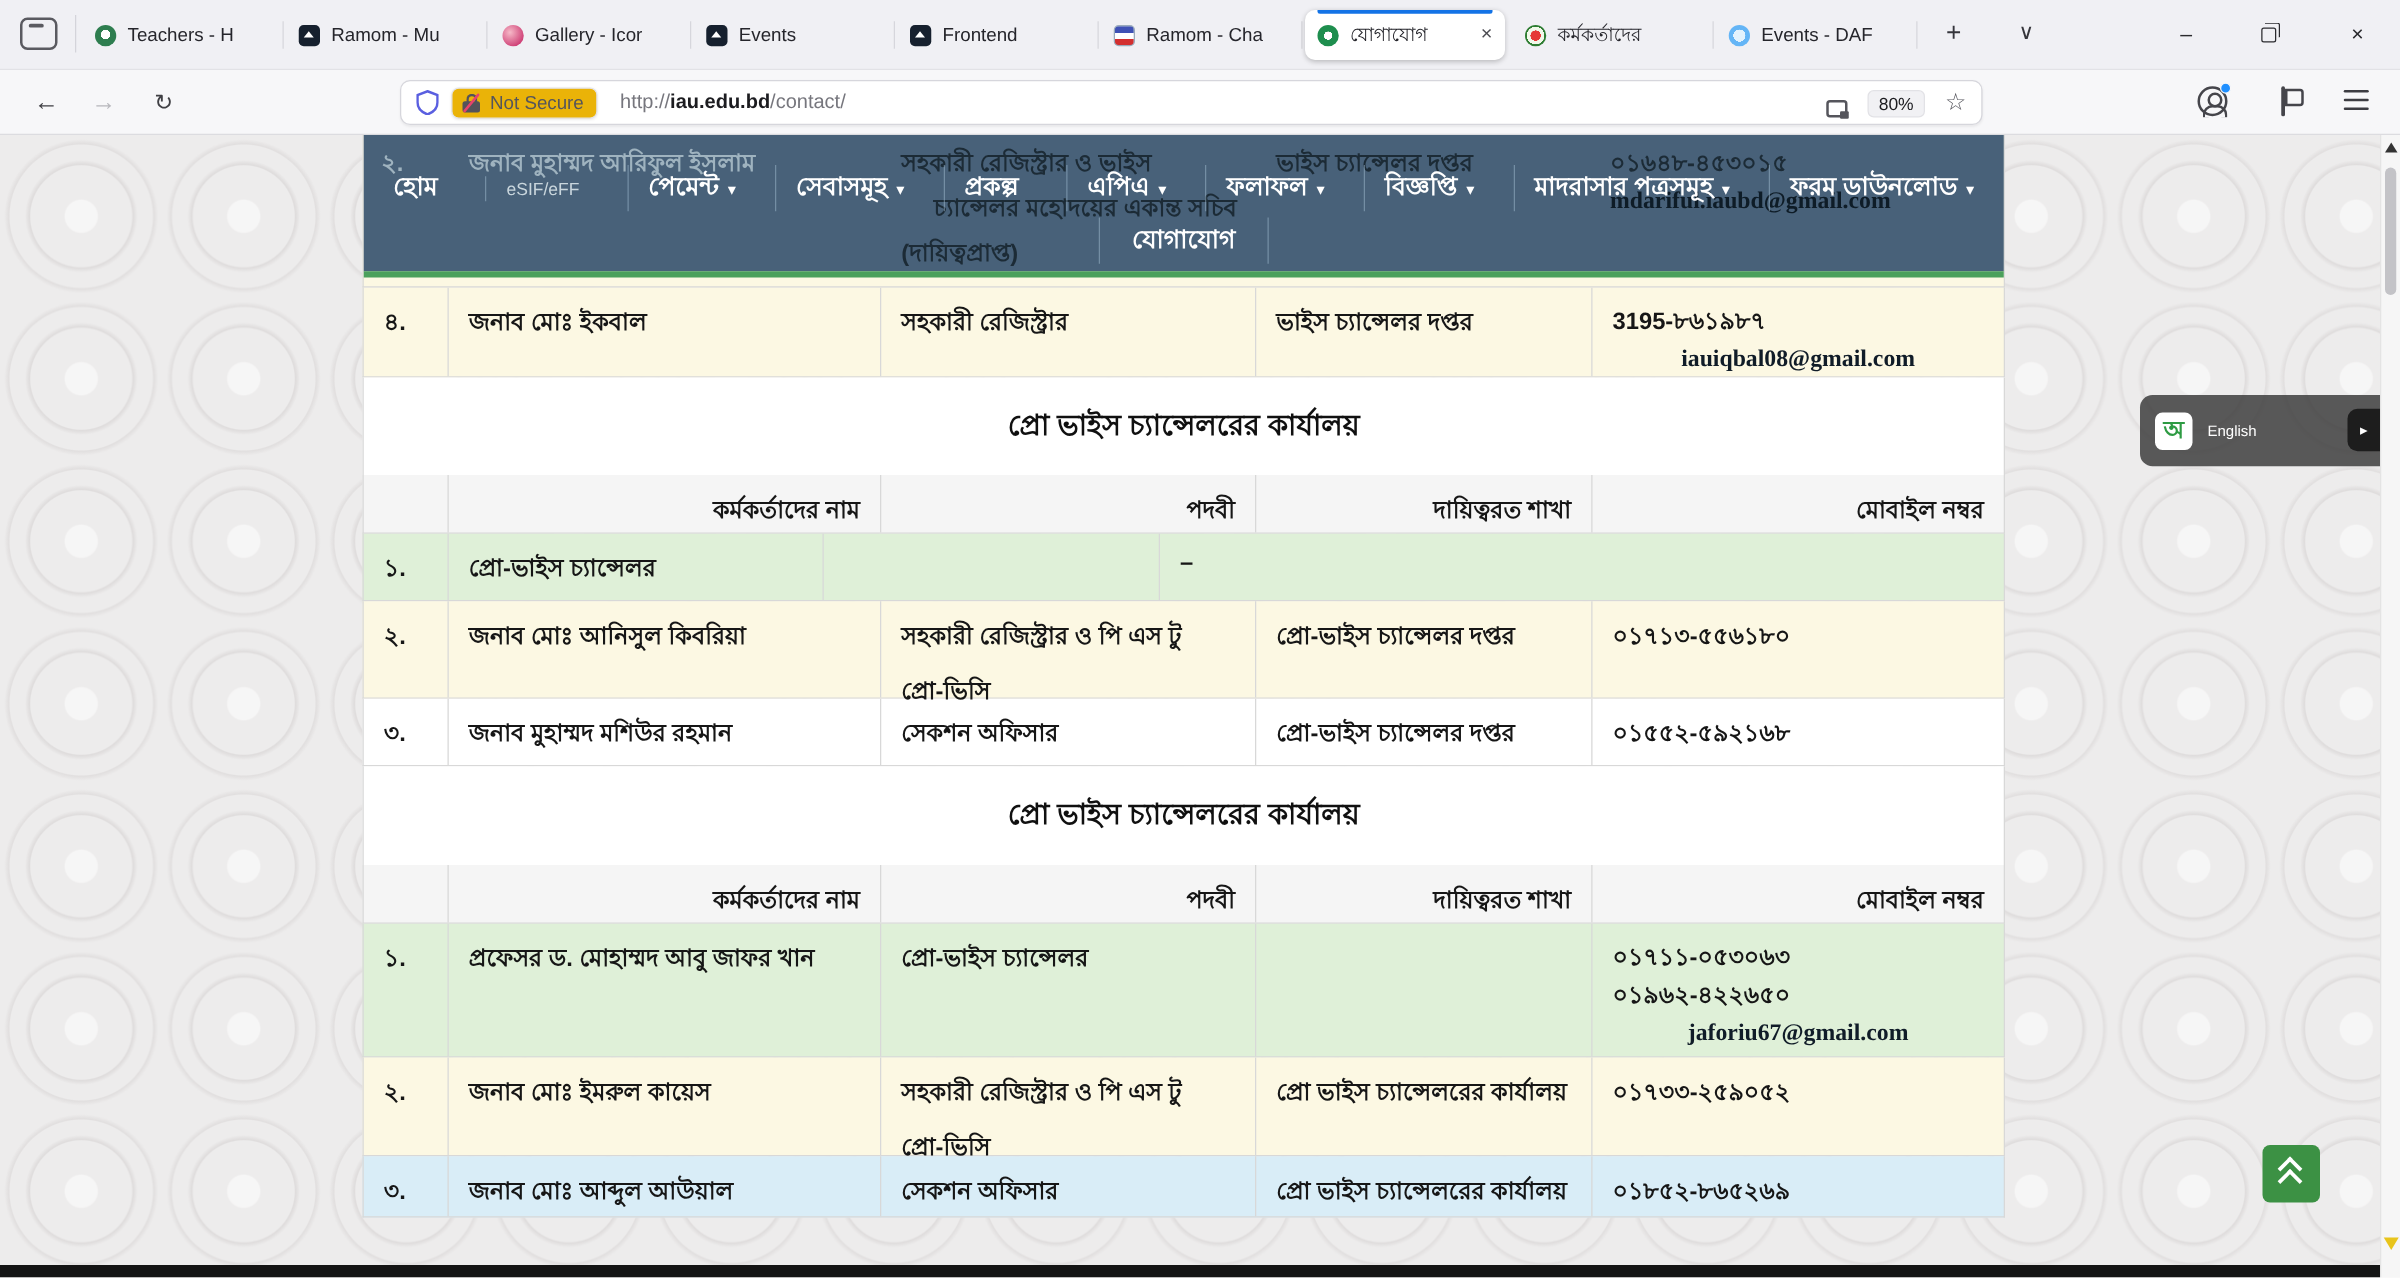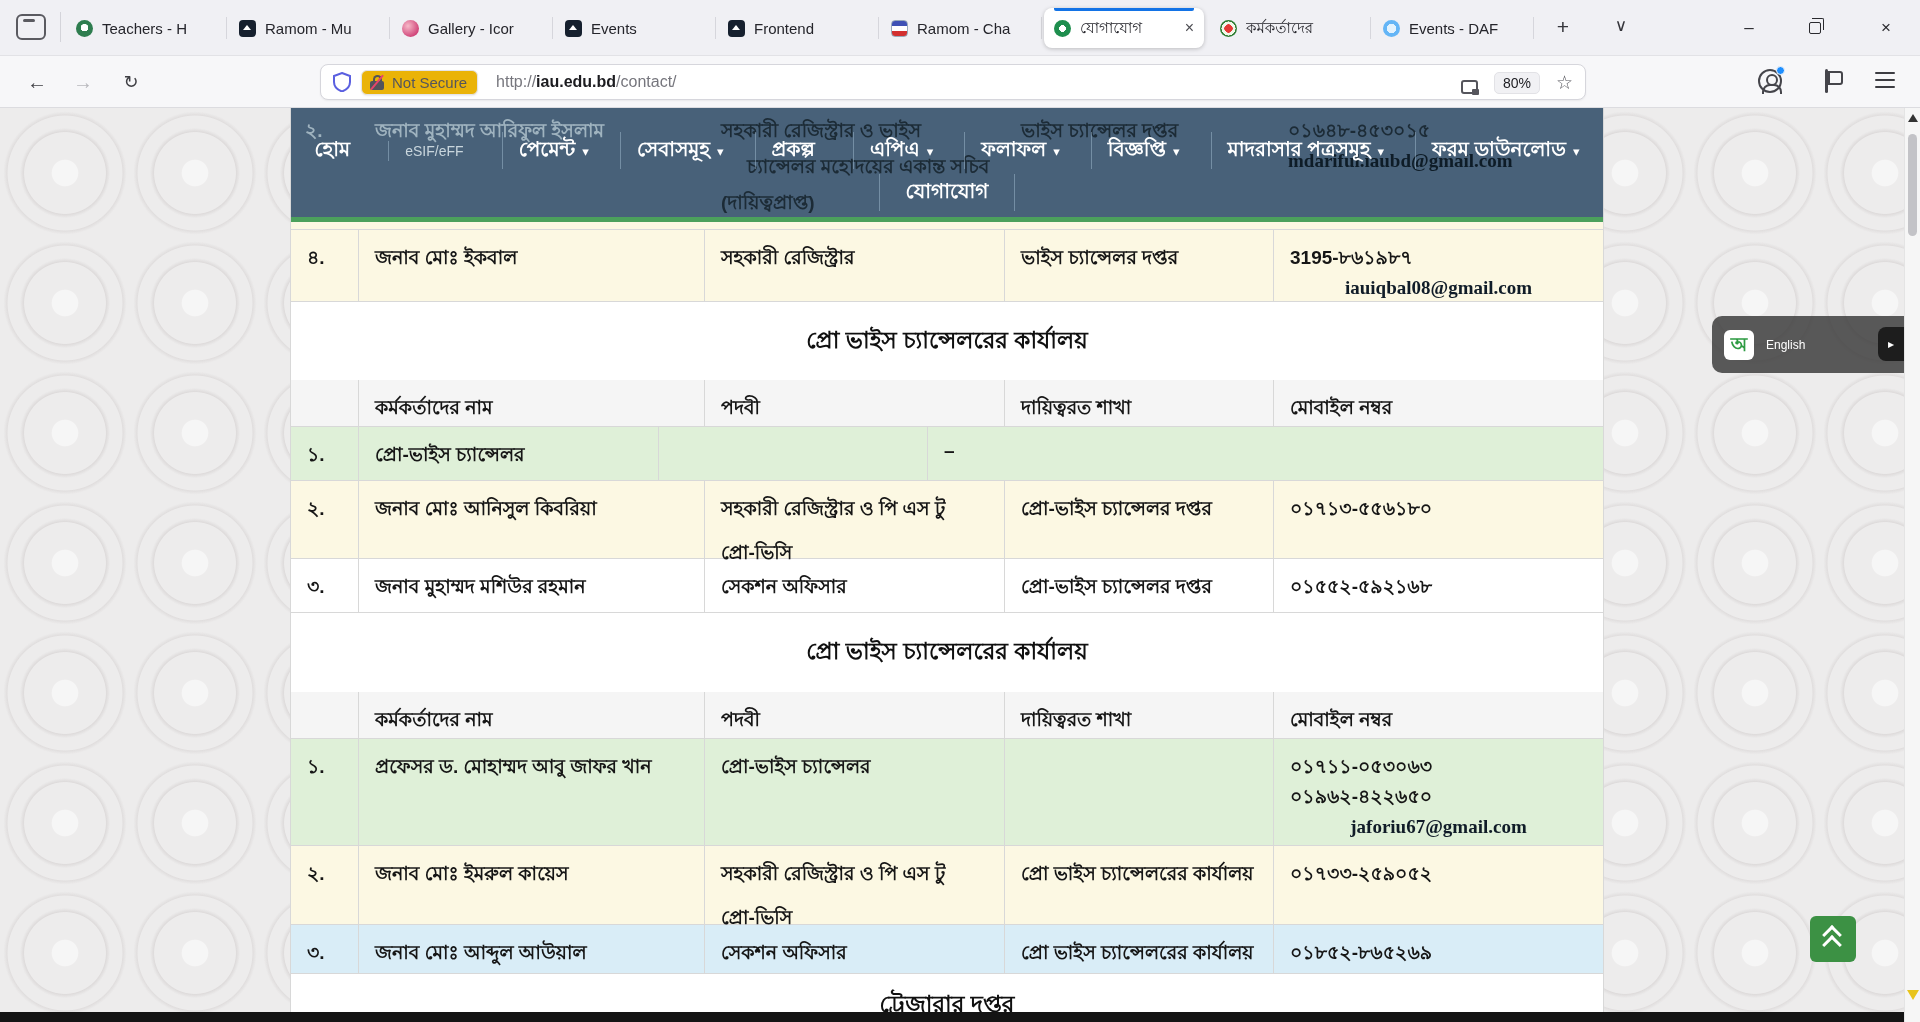--- a/index.html
+++ b/index.html
@@ -120,21 +120,21 @@
 
   
   .trow { display:flex; border-bottom:1px solid #d8d8d8; border-left:1px solid #d8d8d8;
     border-right:1px solid #d8d8d8; background:#fff; }
   .trow > div { padding:13px 16px 0 16px; border-right:1px solid #d8d8d8; }
   .trow > div:last-child { border-right:none; }
   .c-serial { width:68px; } .c-name { width:346px; } .c-title { width:300px; }
   .c-sec { width:269px; } .c-mob { flex:1; }
   .bg-cream { background:#fcf8e3; } .bg-green { background:#dff0d8; }
   .bg-blue { background:#d9edf7; } .bg-head { background:#f5f5f5; }
-  .h72 { height:72px; } .h47 { height:47px; } .h54 { height:54px; } .h78 { height:78px; }
+  .h72 { height:72px; } .h47 { height:47px;text-align:right; } .h54 { height:54px; } .h78 { height:78px; }
   .h107 { height:107px; } .h79 { height:79px; } .h49 { height:49px; }
   .line2 { margin-top:12px; }
   .mob-line { line-height:30px; }
   .email { font-family:"Liberation Serif","DejaVu Serif",serif; color:#101c28; font-weight:700;text-align:center; }
   .sec-hdr { height:78px; background:#fff; border-left:1px solid #d8d8d8; border-right:1px solid #d8d8d8;
     display:flex; align-items:center; justify-content:center; }
   .sec-hdr.h79 { height:79px; }
   .sec-hdr span { font-size:23px; font-weight:700; color:#101010; }
   .bottom-band { height:48px; background:#fff; border-left:1px solid #d8d8d8; border-right:1px solid #d8d8d8;
     text-align:center; padding-top:12px; }
@@ -382,23 +382,20 @@
       </div>
 
       <div class="trow bg-blue h49 cellfont">
         <div class="c-serial">৩.</div>
         <div class="c-name">জনাব মোঃ আব্দুল আউয়াল</div>
         <div class="c-title">সেকশন অফিসার</div>
         <div class="c-sec">প্রো ভাইস চ্যান্সেলরের কার্যালয়</div>
         <div class="c-mob">০১৮৫২-৮৬৫২৬৯</div>
       </div>
 
-      <div class="bottom-band">
-        <span>ট্রেজারার দপ্তর</span>
-      </div>
     </div>
 
     <div class="translate">
       <span class="badge">অ</span>
       <span class="lbl">English</span>
       <span class="handle">▸</span>
     </div>
 
     <div class="scrolltop">
       <i class="c1"></i>

